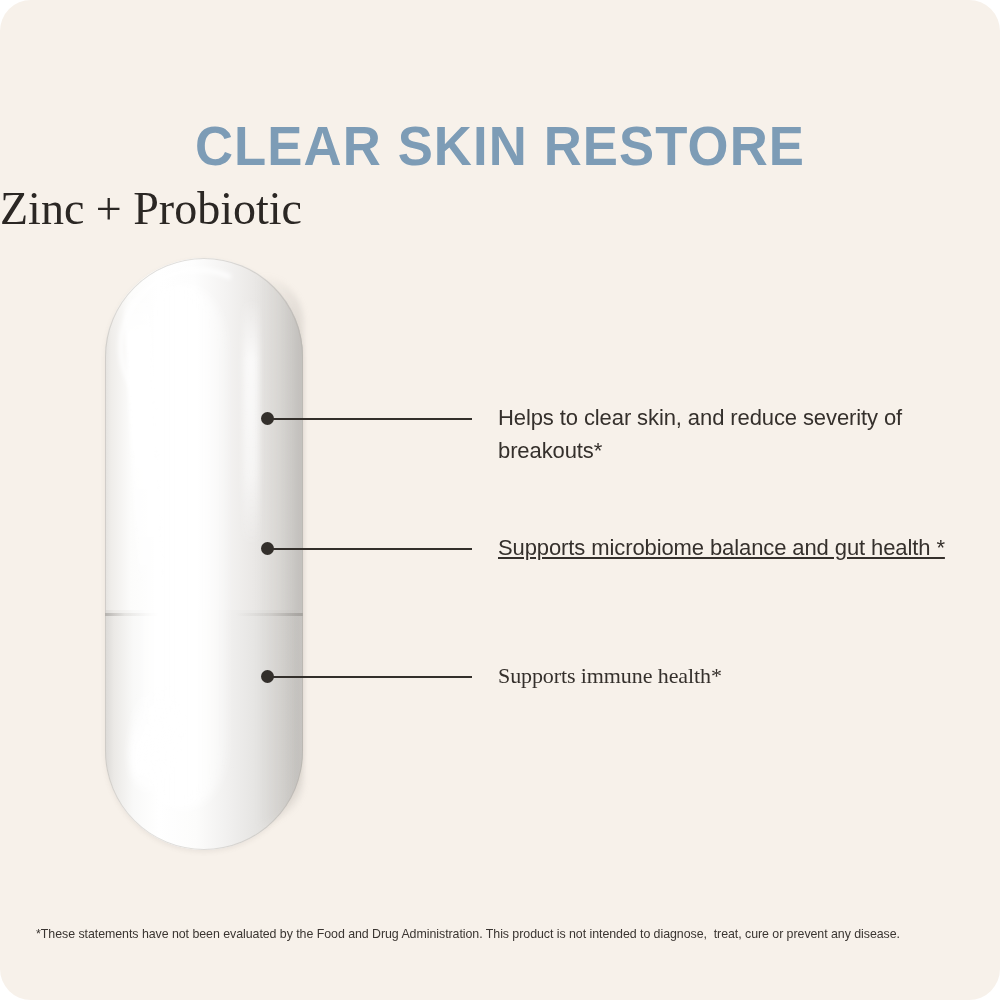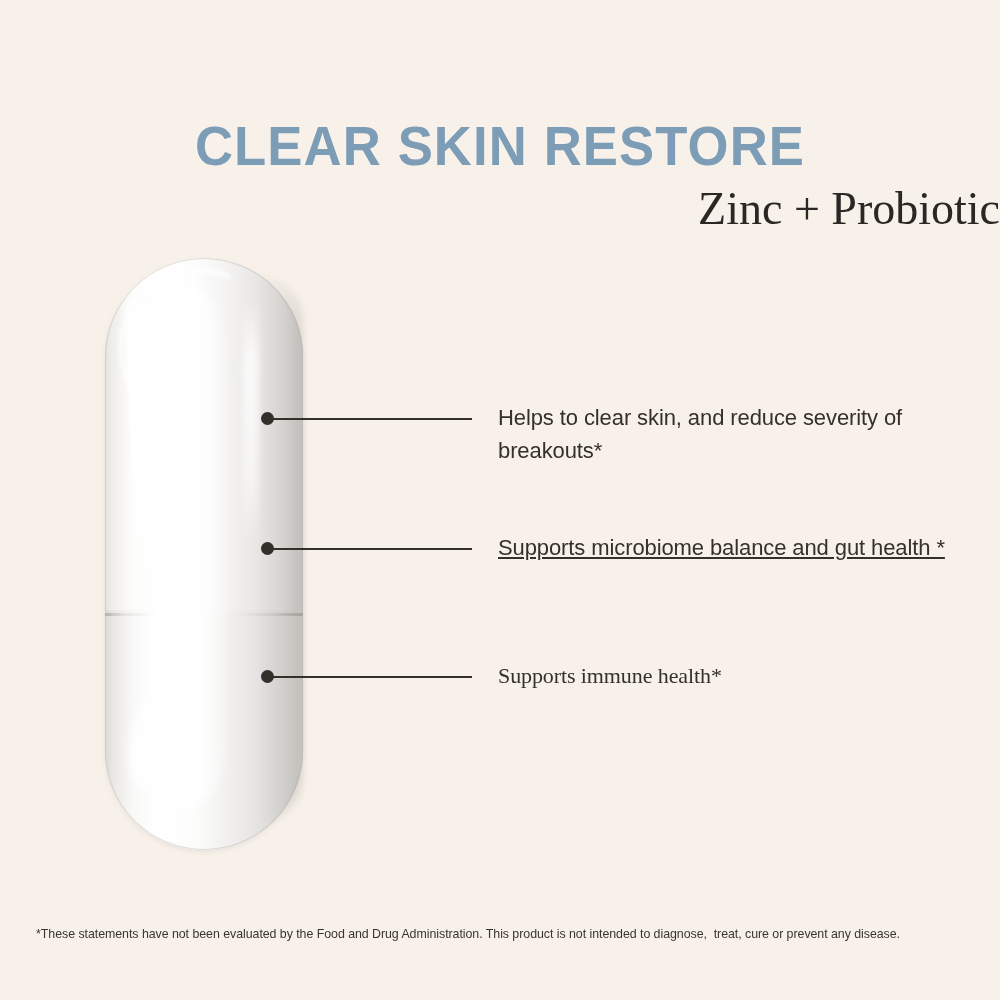--- a/index.html
+++ b/index.html
@@ -12,20 +12,21 @@
     height: 1000px;
     overflow: hidden;
     font-family: "Liberation Sans", sans-serif;
   }
 
   #infographic {
     position: relative;
     width: 1000px;
     height: 1000px;
     background: #f7f1ea;
+    border-radius: 31px;
   }
 
   
   .product-title {
     position: absolute;
     top: 118px;
     left: 0;
     width: 1000px;
     text-align: center;
     font-family: "Liberation Sans", sans-serif;
@@ -37,21 +38,21 @@
     transform: scaleX(0.94);
     transform-origin: 50% 50%;
     white-space: nowrap;
   }
 
   .product-subtitle {
     position: absolute;
     top: 186px;
     left: 0;
     width: 1000px;
-    text-align: right;
+    text-align: left;
     font-family: "Liberation Serif", serif;
     font-weight: normal;
     font-size: 46px;
     line-height: 1;
     color: #2b2724;
     white-space: nowrap;
   }
 
   
   .capsule {

